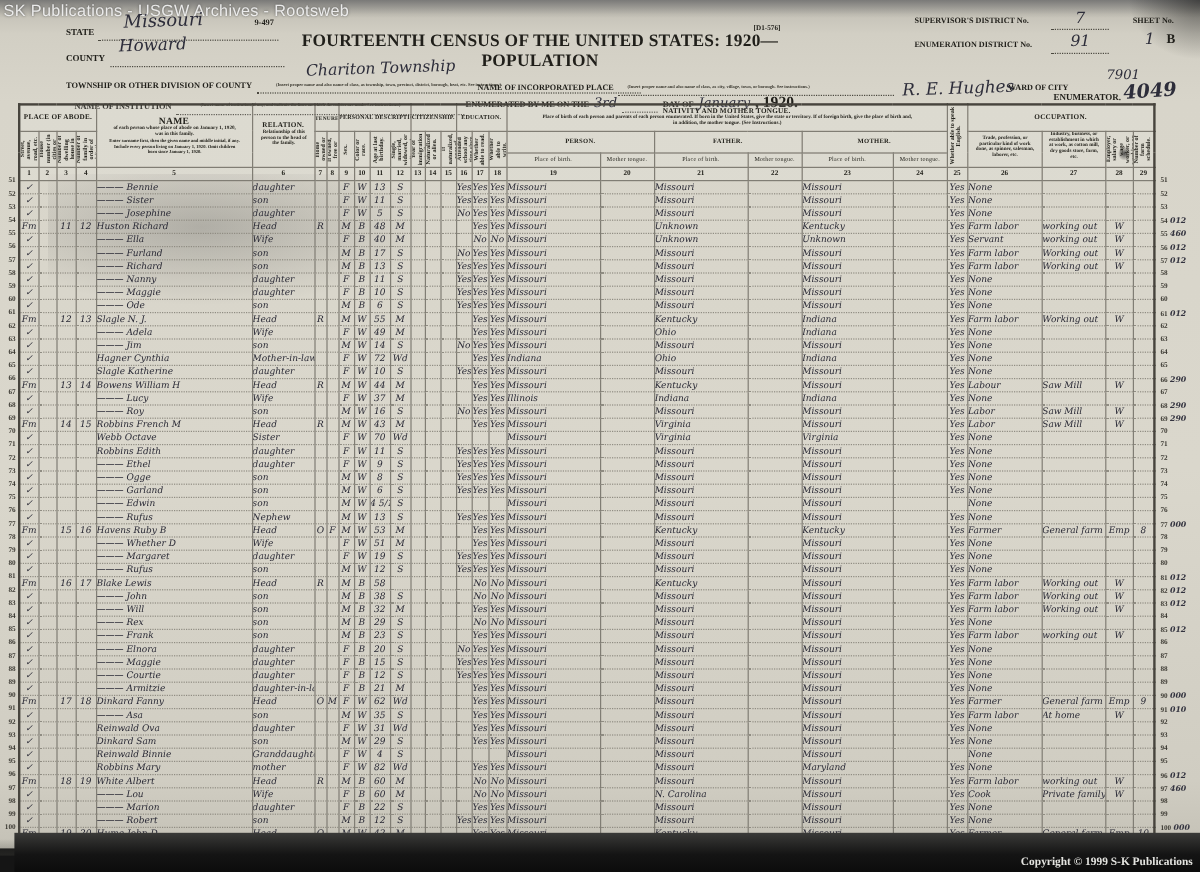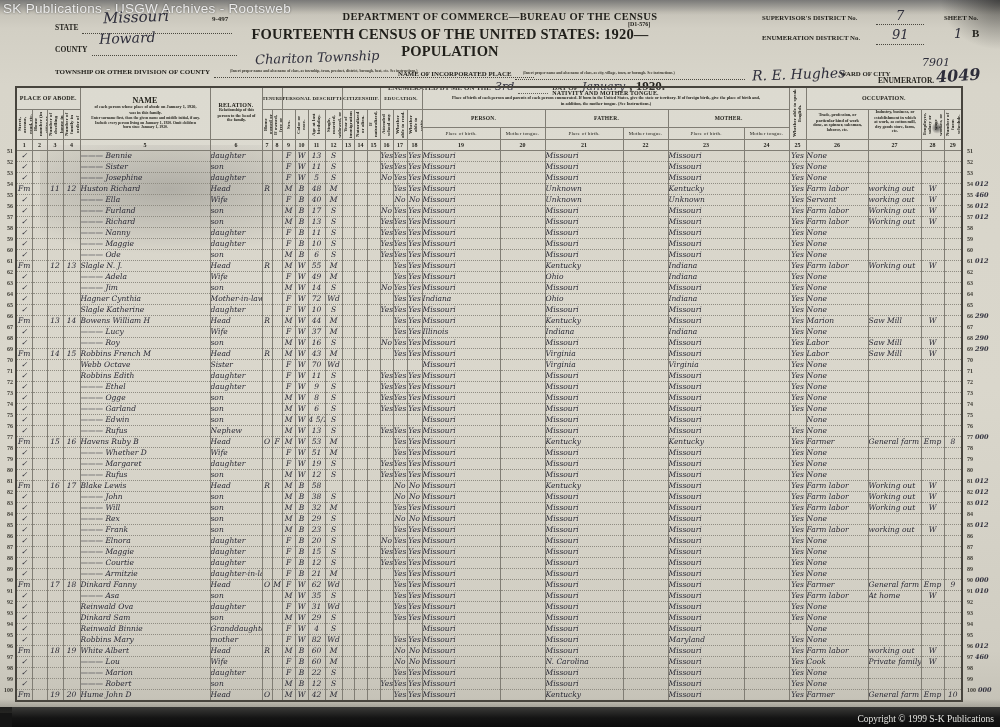--- a/index.html
+++ b/index.html
@@ -4,22 +4,22 @@
 <style>
   html,body{margin:0;padding:0;background:#101010;}
   #page{position:relative;width:1000px;height:727px;overflow:hidden;background:#151515;
         font-family:"Liberation Serif",serif;}
   #paper{position:absolute;left:0;top:0;right:0;bottom:20px;
          background:linear-gradient(180deg,#bdbab0 0%,#d2cfc4 4%,#d8d5ca 12%,#dad7cc 55%,#d0cdc2 92%,#c4c1b6 100%);}
   .band-top{position:absolute;left:0;top:0;right:0;height:15px;
             background:linear-gradient(180deg,rgba(110,110,110,.85),rgba(160,158,150,.25) 80%,transparent);}
   #watermark{position:absolute;left:3px;top:1px;font-family:"Liberation Sans",sans-serif;
              font-size:13.5px;color:rgba(244,244,244,.92);text-shadow:0 0 2px rgba(60,60,60,.8);letter-spacing:.3px;}
-  .band-bottom{position:absolute;left:12px;bottom:0;right:0;height:20px;
-               background:linear-gradient(180deg,#3a3a38,#141414 55%,#0c0c0c);}
+  .band-bottom{position:absolute;left:12px;bottom:0;right:0;height:33px;
+               background:linear-gradient(180deg,#3a3a38,#141414 55%,#0c0c0c);font-weight:bold;}
   #copyright{position:absolute;right:6px;bottom:3px;font-family:"Liberation Serif",serif;
              font-size:9.5px;color:#e4e4e0;}
   .blotch{position:absolute;pointer-events:none;}
 
   
   .pl{font-weight:bold;color:#201f1a;}
   .dot{display:inline-block;border-bottom:1px dotted #4a483f;height:10px;vertical-align:bottom;}
   .note{position:absolute;font-size:5px;transform:scale(.75);transform-origin:left top;
         color:#3a382f;white-space:nowrap;font-weight:bold;}
   .hws{font-family:"DejaVu Serif",serif;font-style:italic;color:#2d2d3a;white-space:nowrap;}
@@ -70,21 +70,20 @@
   <div class="abs" style="left:0;top:4px;right:0;height:82px;">
 
     <div class="abs" style="left:55px;top:12px;">
       <span class="pl" style="font-size:7.5px;">STATE</span>
       <span class="dot" style="width:150px;"></span>
       <span class="hws abs" style="left:48px;top:-8px;font-size:15px;transform:rotate(-2deg);">Missouri</span>
     </div>
 
     <div class="abs pl" style="left:212px;top:11px;font-size:7px;">9-497</div>
 
-    <div class="abs pl" style="left:330px;top:7px;width:340px;text-align:center;font-size:10.5px;letter-spacing:.4px;">DEPARTMENT OF COMMERCE—BUREAU OF THE CENSUS</div>
     <div class="abs pl" style="left:628px;top:17px;font-size:6px;">[D1-576]</div>
 
     <div class="abs pl" style="left:235px;top:22px;width:430px;text-align:center;font-size:14.5px;letter-spacing:.2px;">FOURTEENTH CENSUS OF THE UNITED STATES: 1920—POPULATION</div>
 
     <div class="abs" style="left:55px;top:34px;">
       <span class="pl" style="font-size:7.5px;">COUNTY</span>
       <span class="dot" style="width:145px;"></span>
       <span class="hws abs" style="left:44px;top:-8px;font-size:14px;transform:rotate(-2deg);">Howard</span>
     </div>
 
@@ -111,20 +110,25 @@
       <span class="pl" style="font-size:6.8px;">NAME OF INCORPORATED PLACE</span>
       <span class="dot" style="width:230px;"></span>
       <span class="note" style="left:125px;top:9px;">(Insert proper name and also name of class, as city, village, town, or borough.  See instructions.)</span>
     </div>
 
     <div class="abs" style="left:840px;top:58px;">
       <span class="pl" style="font-size:6.8px;">WARD OF CITY</span>
       <span class="hws abs" style="left:82px;top:-6px;font-size:11px;">7901</span>
     </div>
 
+    <div class="abs" style="left:62px;top:74px;">
+      <span class="pl" style="font-size:7px;">NAME OF INSTITUTION</span>
+      <span class="dot" style="width:240px;"></span>
+      <span class="note" style="left:105px;top:8px;">(Insert name of institution, if any, and indicate the lines on which the entries are made.  See instructions.)</span>
+    </div>
 
     <div class="abs" style="left:388px;top:72px;">
       <span class="pl" style="font-size:7px;">ENUMERATED BY ME ON THE</span>
       <span class="hws" style="font-size:11px;">3rd</span>
       <span class="dot" style="width:30px;"></span>
       <span class="pl" style="font-size:7px;">DAY OF</span>
       <span class="hws" style="font-size:11px;">January</span>
       <span class="pl" style="font-size:13px;">, 1920.</span>
     </div>
 
@@ -781,21 +785,21 @@
           <td class="hw c"></td>
           <td class="hw c">Yes</td>
           <td class="hw c">Yes</td>
           <td class="hw lf">Missouri</td>
           <td class="hw c"></td>
           <td class="hw lf">Kentucky</td>
           <td class="hw c"></td>
           <td class="hw lf">Missouri</td>
           <td class="hw c"></td>
           <td class="hw c">Yes</td>
-          <td class="hw lf">Marion</td>
+          <td class="hw lf">Labour</td>
           <td class="hw lf">Saw Mill</td>
           <td class="hw c">W</td>
           <td class="hw c"></td>
         </tr>
         <tr>
           <td class="hw c">✓</td>
           <td class="hw c"></td>
           <td class="hw c"></td>
           <td class="hw c"></td>
           <td class="hw lf nm">——— Lucy</td>

